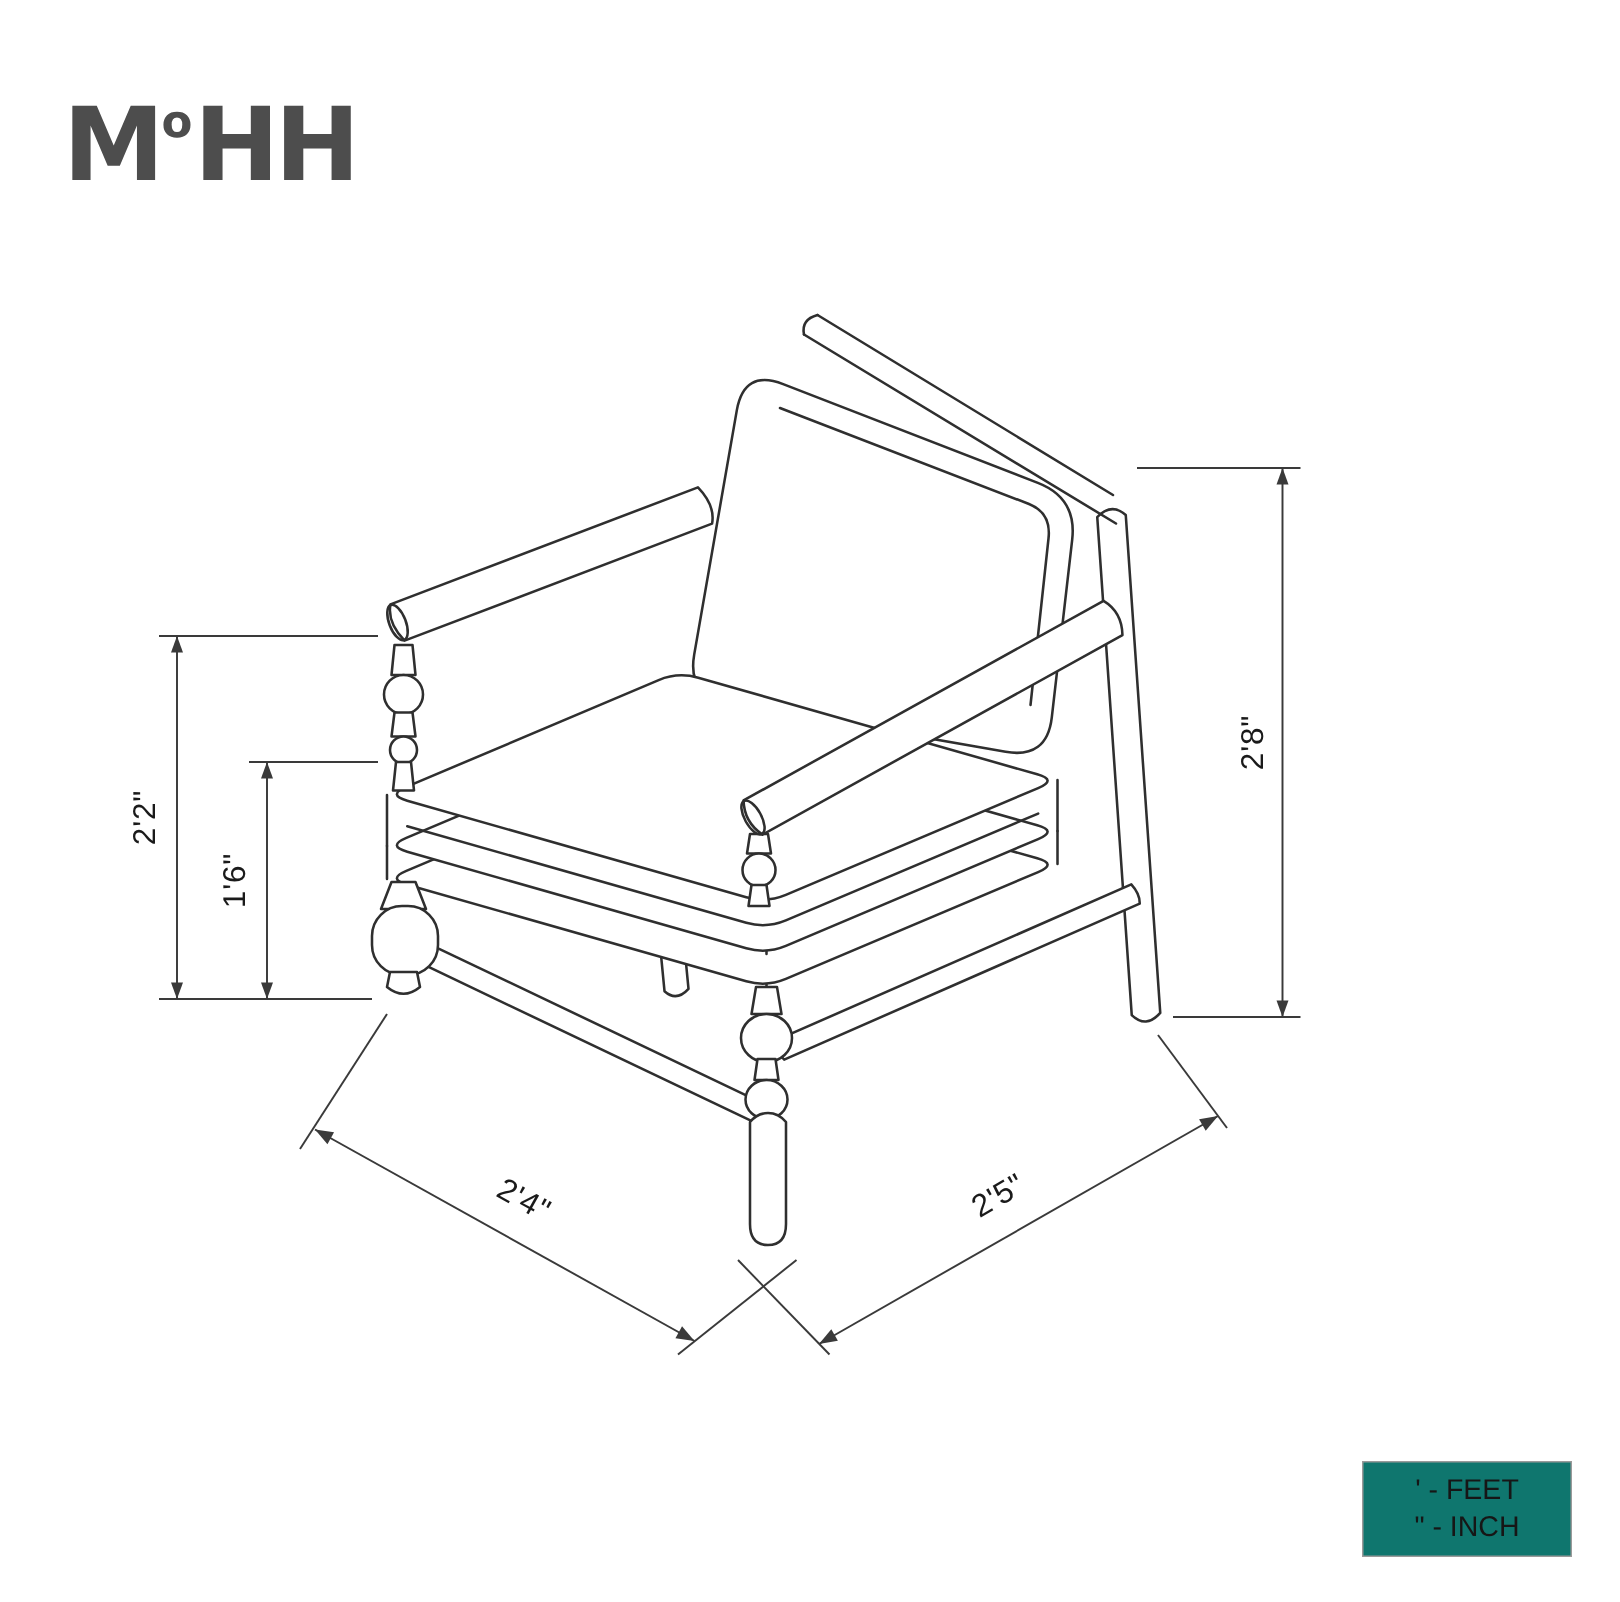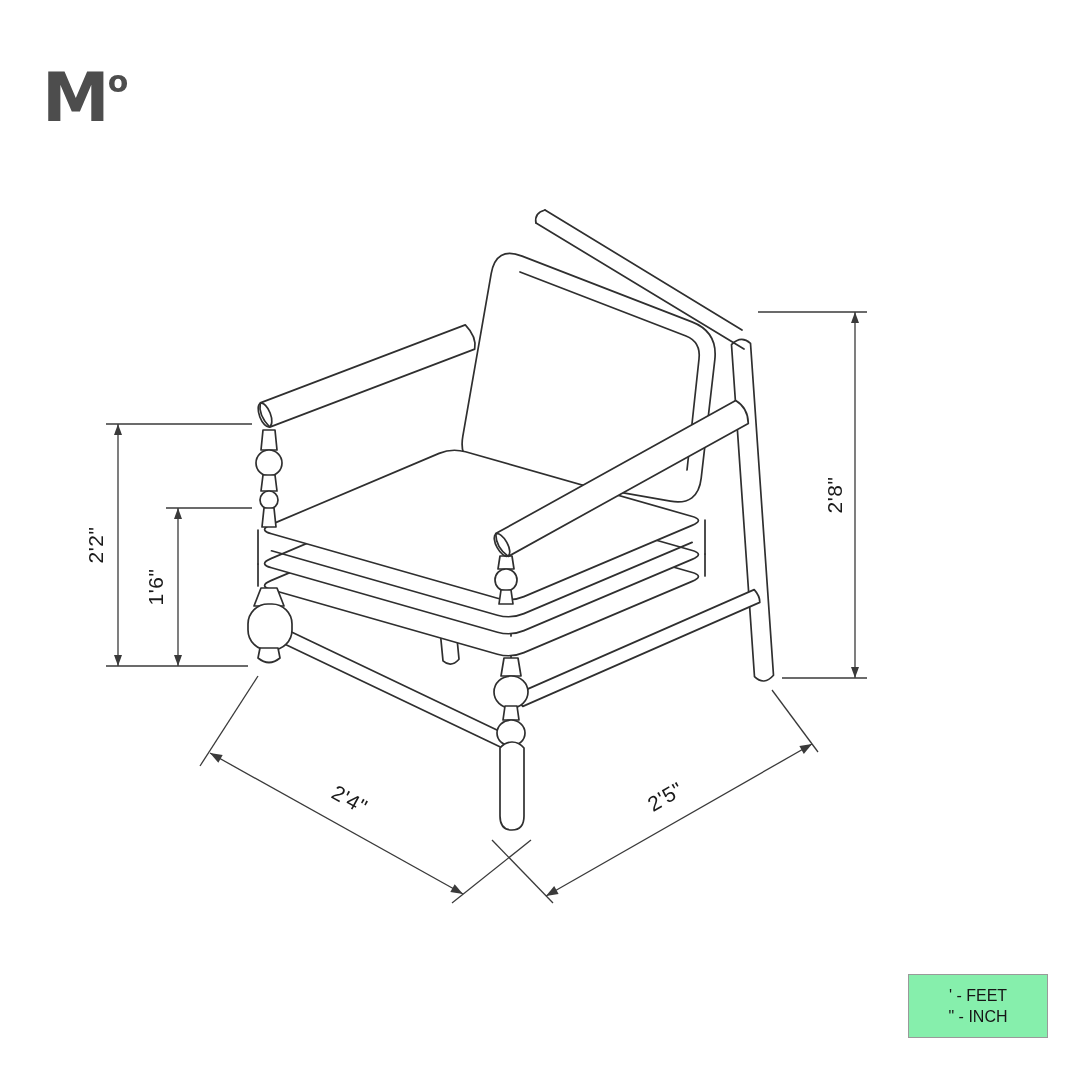--- a/index.html
+++ b/index.html
@@ -14,30 +14,31 @@
   
   #diagram{position:absolute;left:0;top:0;}
   .chair{stroke:#2f2f2f;stroke-width:1.7;stroke-linejoin:round;stroke-linecap:round;fill:none;}
   .chair.solid{fill:#ffffff;}
   .dim{stroke:#3a3a3a;stroke-width:1.3;fill:none;}
   .dim-arrow{fill:#3a3a3a;stroke:none;}
   .dim-text{font-family:"Liberation Sans",sans-serif;font-size:21px;fill:#1a1a1a;letter-spacing:.5px;}
   
   #legend{position:absolute;left:908px;top:974px;width:138px;height:62px;border:1.3px solid #9a9a9a;
           display:flex;flex-direction:column;justify-content:center;align-items:center;gap:3px;
-          font-size:16px;color:#161616;background:#86efac;}
+          font-size:19px;color:#161616;background:#0f766e;}
 </style>
 </head>
 <body>
 
 <div id="page">
 
   <div id="logo">
     <span class="big">M</span>
     <span class="small-o">o</span>
+    <span class="big">HH</span>
   </div>
 
   <svg id="diagram" width="1080" height="1068" viewBox="0 0 1080 1068">
 
     <g>
 
       <path class="chair solid" d="M731.5,344.7 L754.5,676.7 Q764,686 773.5,675.3 L750.5,343.3 Q741,335 731.5,344.7 Z"></path>
 
       <g>
         <path class="chair" d="M545,210 L742,330"></path>

